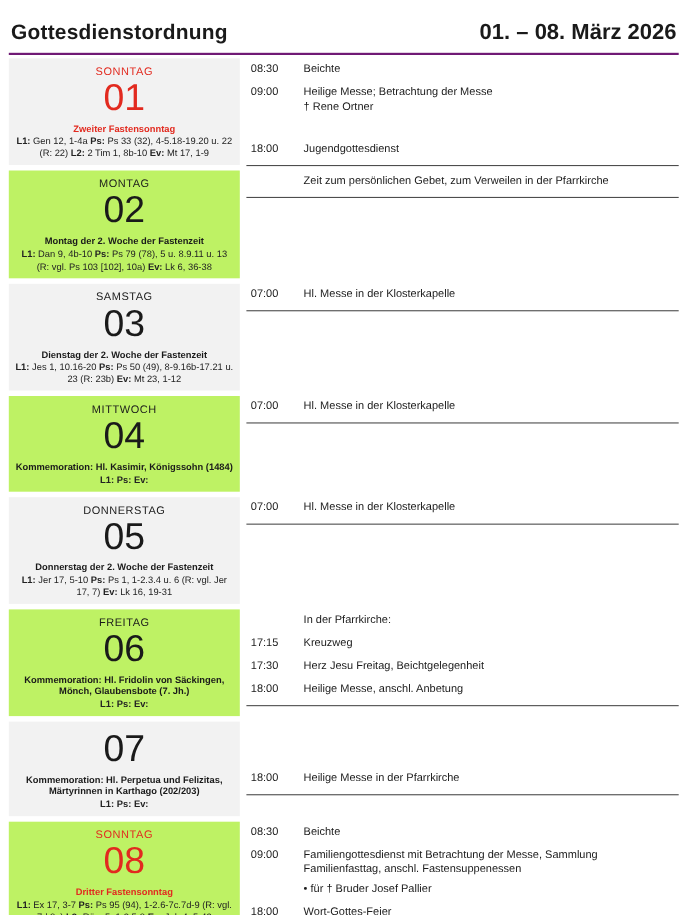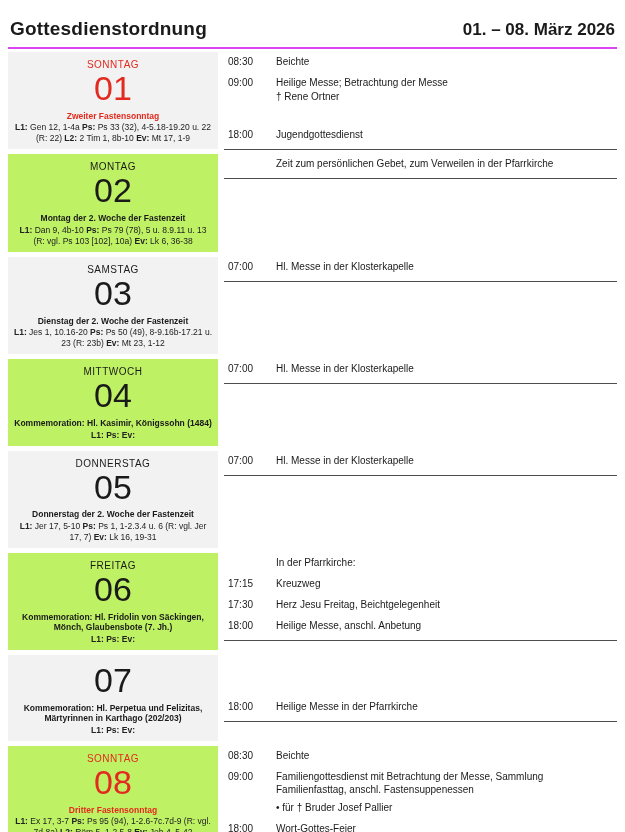--- a/index.html
+++ b/index.html
@@ -6,25 +6,25 @@
   html,body { background:#fff; }
   body {
     width:625px; min-height:832px;
     font-family:"Liberation Sans", sans-serif;
     color:#1a1a1a;
     padding:12px 8px 10px 8px;
   }
   
   .hdr {
     display:flex; justify-content:space-between; align-items:flex-end;
-    border-bottom:2px solid #d946ef;
+    border-bottom:2px solid #701a75;
     padding:6px 2px 7px 2px;
   }
   .hdr .title { font-size:19px; font-weight:bold; letter-spacing:.2px; }
-  .hdr .daterange { font-size:17px; font-weight:bold; }
+  .hdr .daterange { font-size:20px; font-weight:bold; }
 
   
   .sched { width:100%; }
   .sec { display:flex; align-items:flex-start; }
   .s1{min-height:95px} .s2{min-height:93px} .s3{min-height:92px} .s4{min-height:70px}
   .s5{min-height:90px} .s6{min-height:87px} .s7{min-height:85px} .s8{min-height:99px}
 
   .day-block {
     width:210px; flex:0 0 210px;
     margin:3px 0 2px 0;

